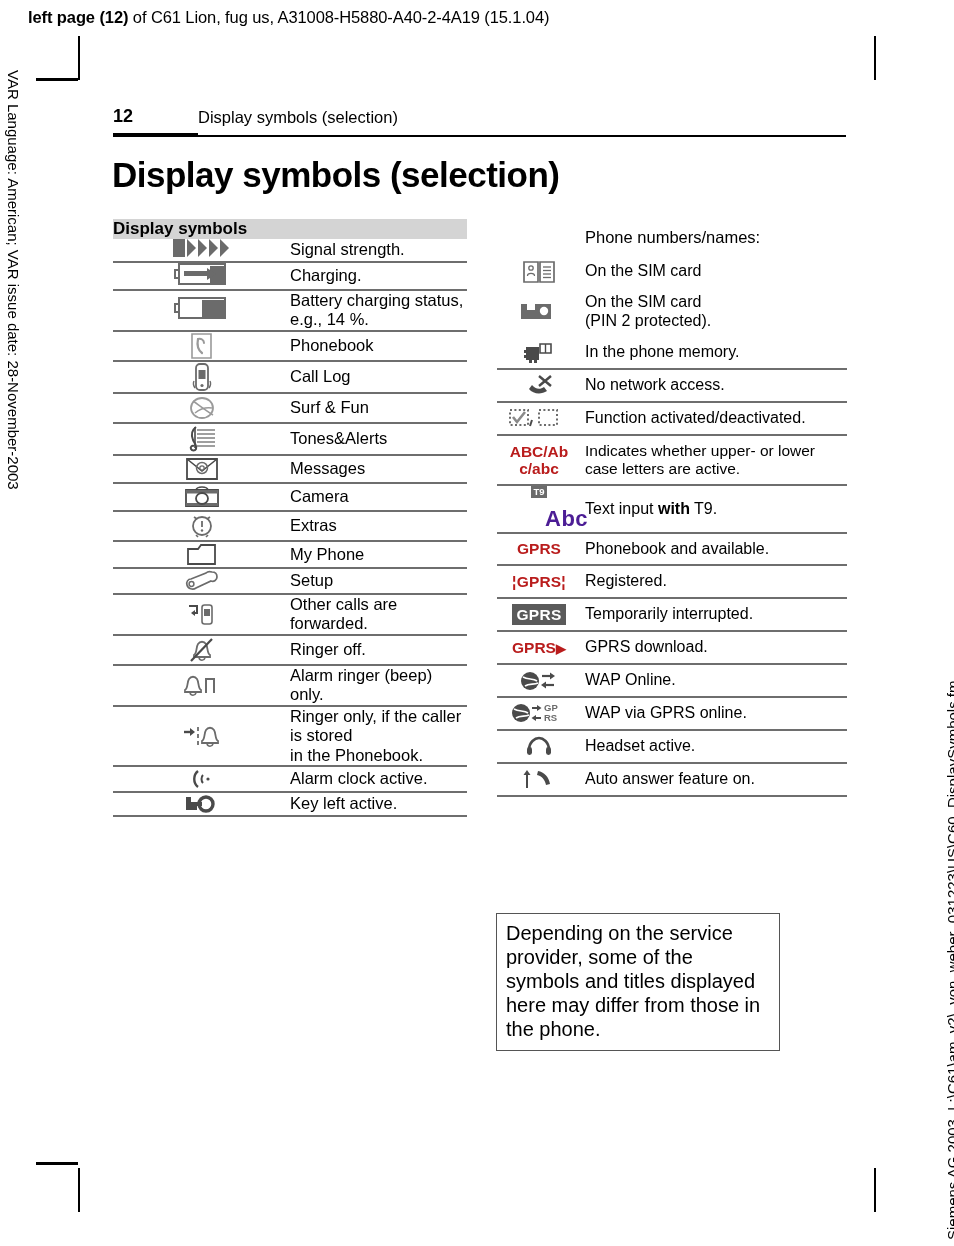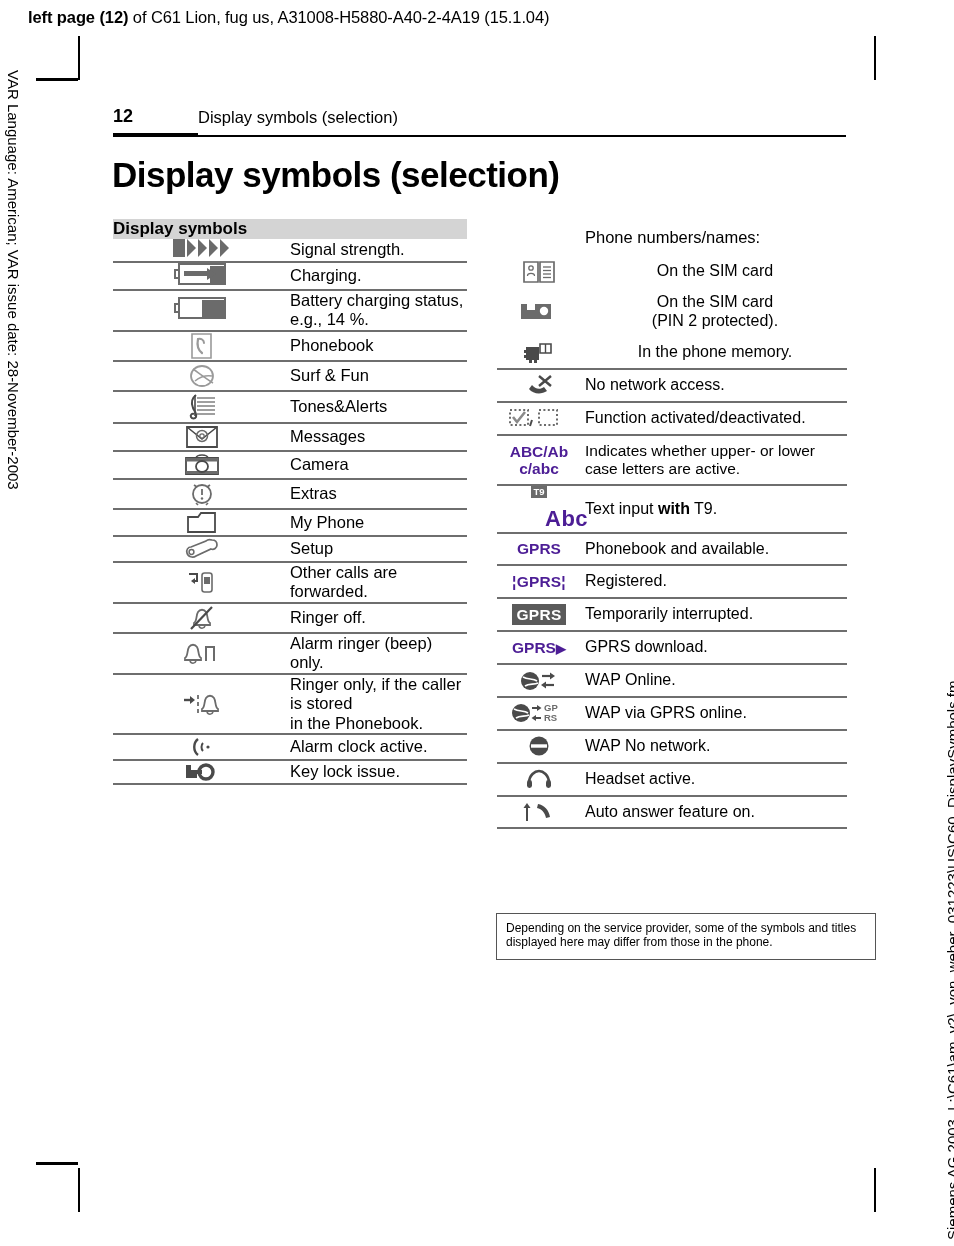--- a/index.html
+++ b/index.html
@@ -72,21 +72,21 @@
   table.sym { border-collapse:collapse; width:100%; table-layout:fixed; }
   table.sym td { vertical-align:middle; padding:0; }
 
   .thead td {
     background:#d4d4d4;
     font-size:17px; font-weight:bold;
     padding:6px 0 6px 4px;
   }
 
   tr.row > td { border-top:2px solid #6e6e6e; }
-  tr.row.noline > td { border-top:none;text-align:center; }
+  tr.row.noline > td { border-top:none; }
   tr.row.firstrow > td { border-top:none; }
 
   td.ic {
     width:86px; text-align:center;
     padding:5px 2px;
   }
   td.tx {
     font-size:16.5px; line-height:1.18;
     padding:7px 2px 7px 4px;
   }
@@ -129,40 +129,40 @@
     position:absolute; left:33px; top:4.5px; width:0; height:0;
     border-top:6px solid transparent; border-bottom:6px solid transparent;
     border-left:9px solid #6b6b6b;
   }
 
   svg.gi { display:block; margin:0 auto; }
   svg.gi * { vector-effect: non-scaling-stroke; }
 
   
   .sym-txt {
-    color:#4c1d95; font-weight:bold; font-size:15.5px; text-align:center; line-height:1.12;
+    color:#b91c1c; font-weight:bold; font-size:15.5px; text-align:center; line-height:1.12;
   }
   .gprs-inv {
     display:inline-block; background:#5a5a5a; color:#fff; font-weight:bold;
     font-size:15.5px; padding:1.5px 4px; letter-spacing:0.3px;
   }
   .gprs-brk { letter-spacing:0.2px; }
   .gprs-arrow { font-size:13px; }
   .t9 {
     display:inline-block; background:#6b6b6b; color:#fff; font-weight:bold;
     font-size:9.5px; padding:1px 2px; vertical-align:super; line-height:1;
   }
   .abc-outline { color:#4c1d95; font-size:22px; font-weight:bold; letter-spacing:0.5px;margin-left:48px; }
 
   
   .notebox {
-    position:absolute; left:496px; top:913px; width:380px;
+    position:absolute; left:496px; top:913px; width:284px;
     border:1.5px solid #555; box-sizing:border-box;
     padding:7px 9px 9px 9px;
-    font-size:12px; line-height:1.2;
+    font-size:20px; line-height:1.2;
   }
 </style>
 </head>
 <body>
 
 <div class="page">
 
   <div class="runhead">
     <b>left page (12)</b><span> of C61 Lion, fug us, A31008-H5880-A40-2-4A19 (15.1.04)</span>
   </div>
@@ -235,20 +235,32 @@
         <td class="ic">
           <svg class="gi" width="26" height="28" viewBox="0 0 26 28">
             <rect x="3" y="2" width="19" height="24" fill="#fff" stroke="#9a9a9a" stroke-width="1.6"></rect>
             <path d="M9 7 C8 12,9 18,13 21" fill="none" stroke="#9a9a9a" stroke-width="2.2" stroke-linecap="round"></path>
             <path d="M9 7 C12 6,15 8,15 11" fill="none" stroke="#9a9a9a" stroke-width="2" stroke-linecap="round"></path>
           </svg>
         </td>
         <td class="tx">Phonebook</td>
       </tr>
 
+      <tr class="row">
+        <td class="ic">
+          <svg class="gi" width="22" height="30" viewBox="0 0 22 30">
+            <rect x="5" y="2" width="12" height="26" rx="4" fill="#fff" stroke="#6b6b6b" stroke-width="1.8"></rect>
+            <rect x="7.5" y="8" width="7" height="9" fill="#6b6b6b"></rect>
+            <circle cx="11" cy="23.5" r="1.6" fill="#6b6b6b"></circle>
+            <path d="M4 26 C2 23,2 21,3 19" fill="none" stroke="#6b6b6b" stroke-width="1.4"></path>
+            <path d="M18 26 C20 23,20 21,19 19" fill="none" stroke="#6b6b6b" stroke-width="1.4"></path>
+          </svg>
+        </td>
+        <td class="tx">Call Log</td>
+      </tr>
 
       <tr class="row">
         <td class="ic">
           <svg class="gi" width="32" height="28" viewBox="0 0 32 28">
             <ellipse cx="16" cy="14" rx="11" ry="10" fill="none" stroke="#9a9a9a" stroke-width="1.8"></ellipse>
             <path d="M7 7 C14 12,22 18,27 21" fill="none" stroke="#9a9a9a" stroke-width="1.6"></path>
             <path d="M9 19 C14 15,20 13,26 14" fill="none" stroke="#9a9a9a" stroke-width="1.6"></path>
           </svg>
         </td>
         <td class="tx">Surf &amp; Fun</td>
@@ -393,21 +405,21 @@
 
       <tr class="row">
         <td class="ic">
           <svg class="gi" width="38" height="22" viewBox="0 0 38 22">
             <rect x="3" y="9" width="11" height="8" fill="#4a4a4a"></rect>
             <rect x="3" y="4" width="5" height="13" fill="#4a4a4a"></rect>
             <circle cx="23" cy="11" r="7" fill="none" stroke="#4a4a4a" stroke-width="3.4"></circle>
             <rect x="12" y="9" width="7" height="4" fill="#4a4a4a"></rect>
           </svg>
         </td>
-        <td class="tx">Key lock issue.</td>
+        <td class="tx">Key left active.</td>
       </tr>
     </tbody>
       </table>
     <div class="lastline"></div>
   </div>
 
   <div class="col right">
     <table class="sym">
       <tbody>
           <tr class="row firstrow">
@@ -552,29 +564,20 @@
             <path d="M27 4 L31.5 7 L27 10 Z" fill="#4a4a4a"></path>
             <path d="M31 17 L24 17" stroke="#4a4a4a" stroke-width="2"></path>
             <path d="M26 14 L21.5 17 L26 20 Z" fill="#4a4a4a"></path>
             <text x="34" y="10" font-family="Liberation Sans, sans-serif" font-size="9.5" font-weight="bold" fill="#6b6b6b">GP</text>
             <text x="34" y="20" font-family="Liberation Sans, sans-serif" font-size="9.5" font-weight="bold" fill="#6b6b6b">RS</text>
           </svg>
         </td>
         <td class="tx">WAP via GPRS online.</td>
       </tr>
 
-      <tr class="row">
-        <td class="ic">
-          <svg class="gi" width="26" height="24" viewBox="0 0 26 24">
-            <circle cx="13" cy="12" r="9.5" fill="#4a4a4a"></circle>
-            <rect x="5" y="10.3" width="16" height="3.4" fill="#fff"></rect>
-          </svg>
-        </td>
-        <td class="tx">WAP No network.</td>
-      </tr>
 
       <tr class="row">
         <td class="ic">
           <svg class="gi" width="28" height="24" viewBox="0 0 28 24">
             <path d="M4 16 C4 8,10 4,14 4 C18 4,24 8,24 16" fill="none" stroke="#4a4a4a" stroke-width="2.6"></path>
             <rect x="2" y="13" width="5" height="8" rx="2.4" fill="#4a4a4a"></rect>
             <rect x="21" y="13" width="5" height="8" rx="2.4" fill="#4a4a4a"></rect>
           </svg>
         </td>
         <td class="tx">Headset active.</td>

